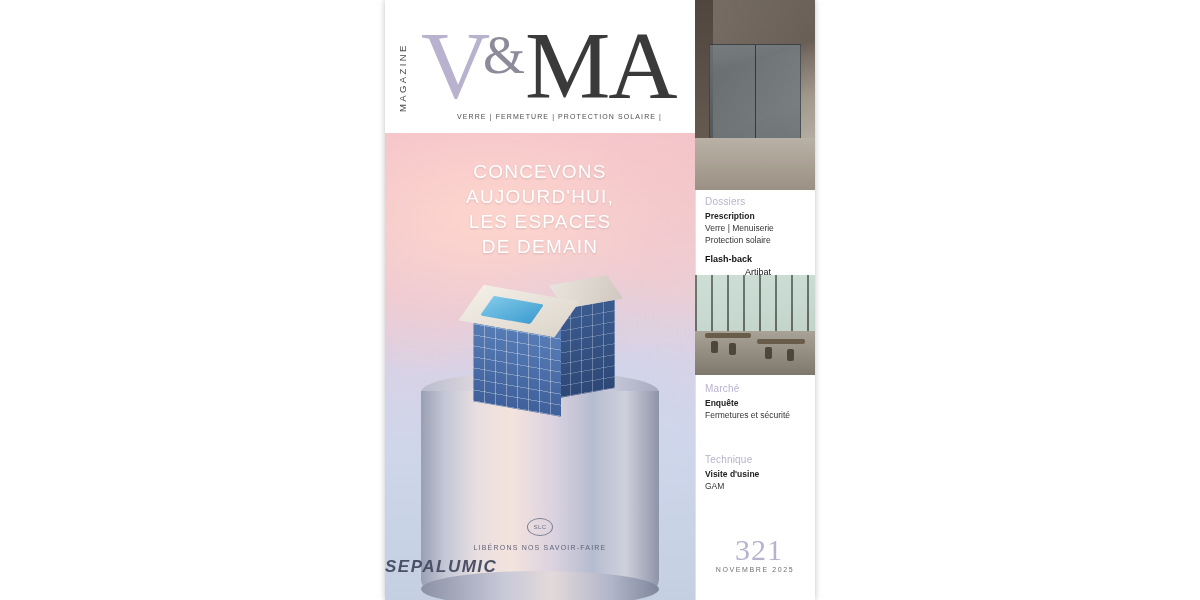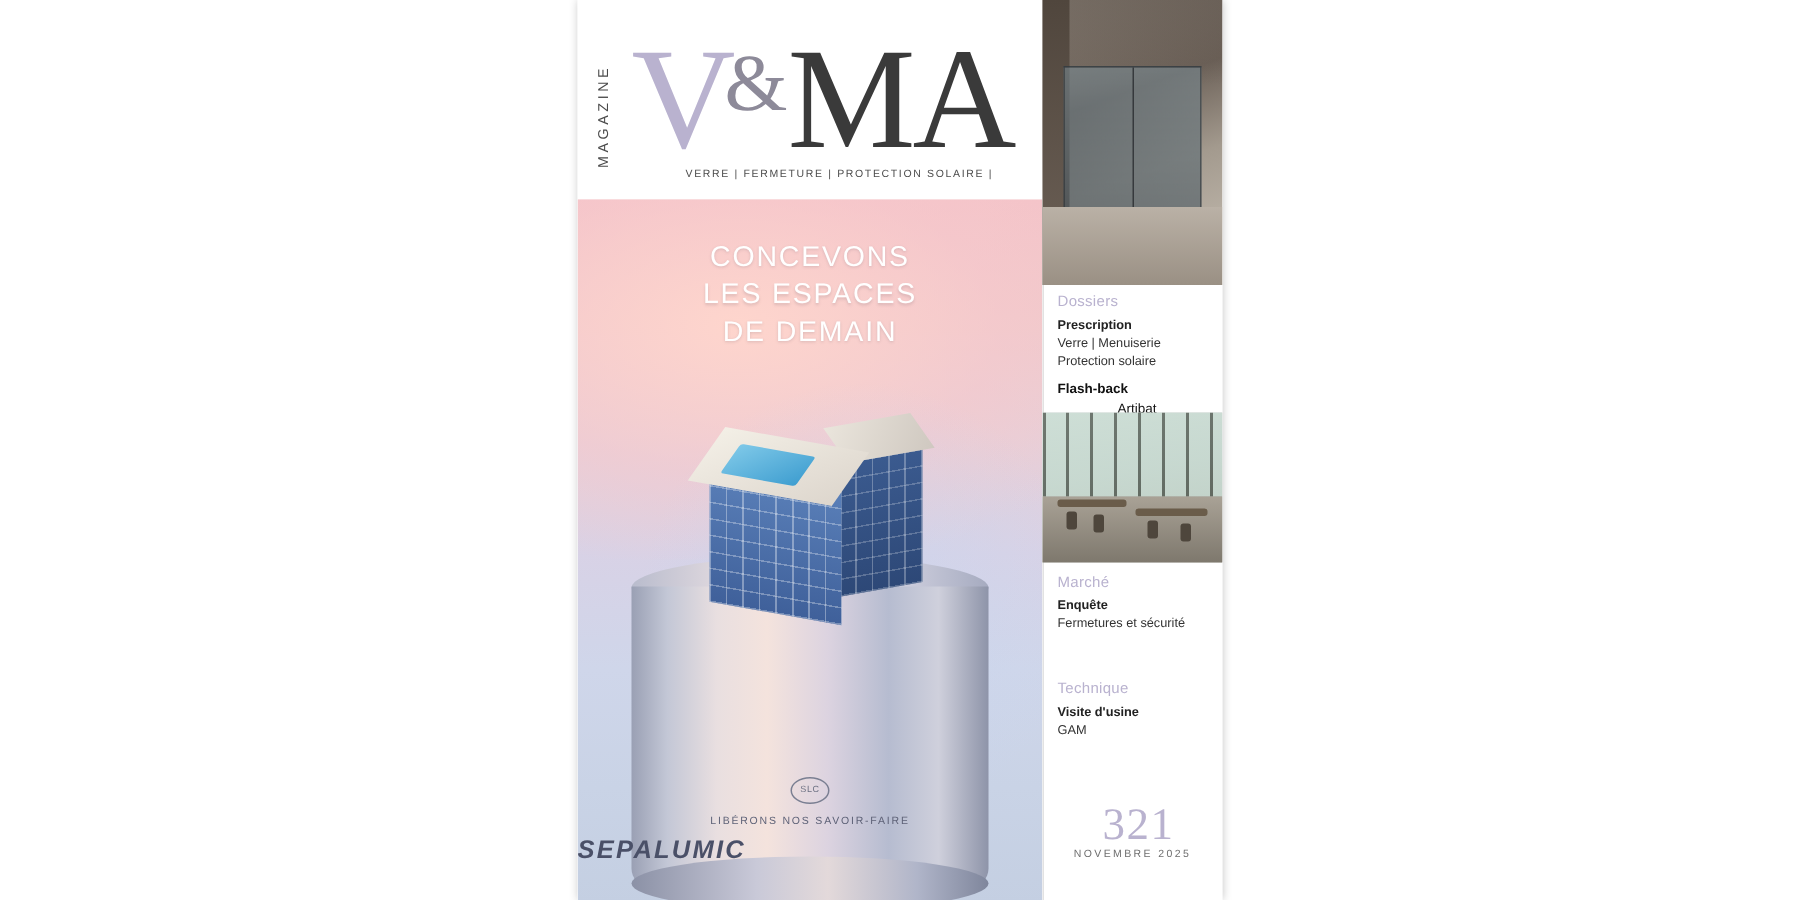--- a/index.html
+++ b/index.html
@@ -459,20 +459,21 @@
         </div>
         <div class="tagline">VERRE | FERMETURE | PROTECTION SOLAIRE |</div>
       </div>
 
       <div class="hero">
         <div class="hero-glow"></div>
         <div class="hero-glow2"></div>
 
         <div class="hero-title">
           <div>CONCEVONS</div>
+          <div>AUJOURD'HUI,</div>
           <div>LES ESPACES</div>
           <div>DE DEMAIN</div>
         </div>
 
         <div class="pedestal-top"></div>
         <div class="pedestal"></div>
         <div class="pedestal-bottom"></div>
 
         <div class="building">
           <div class="bld-right"></div>

